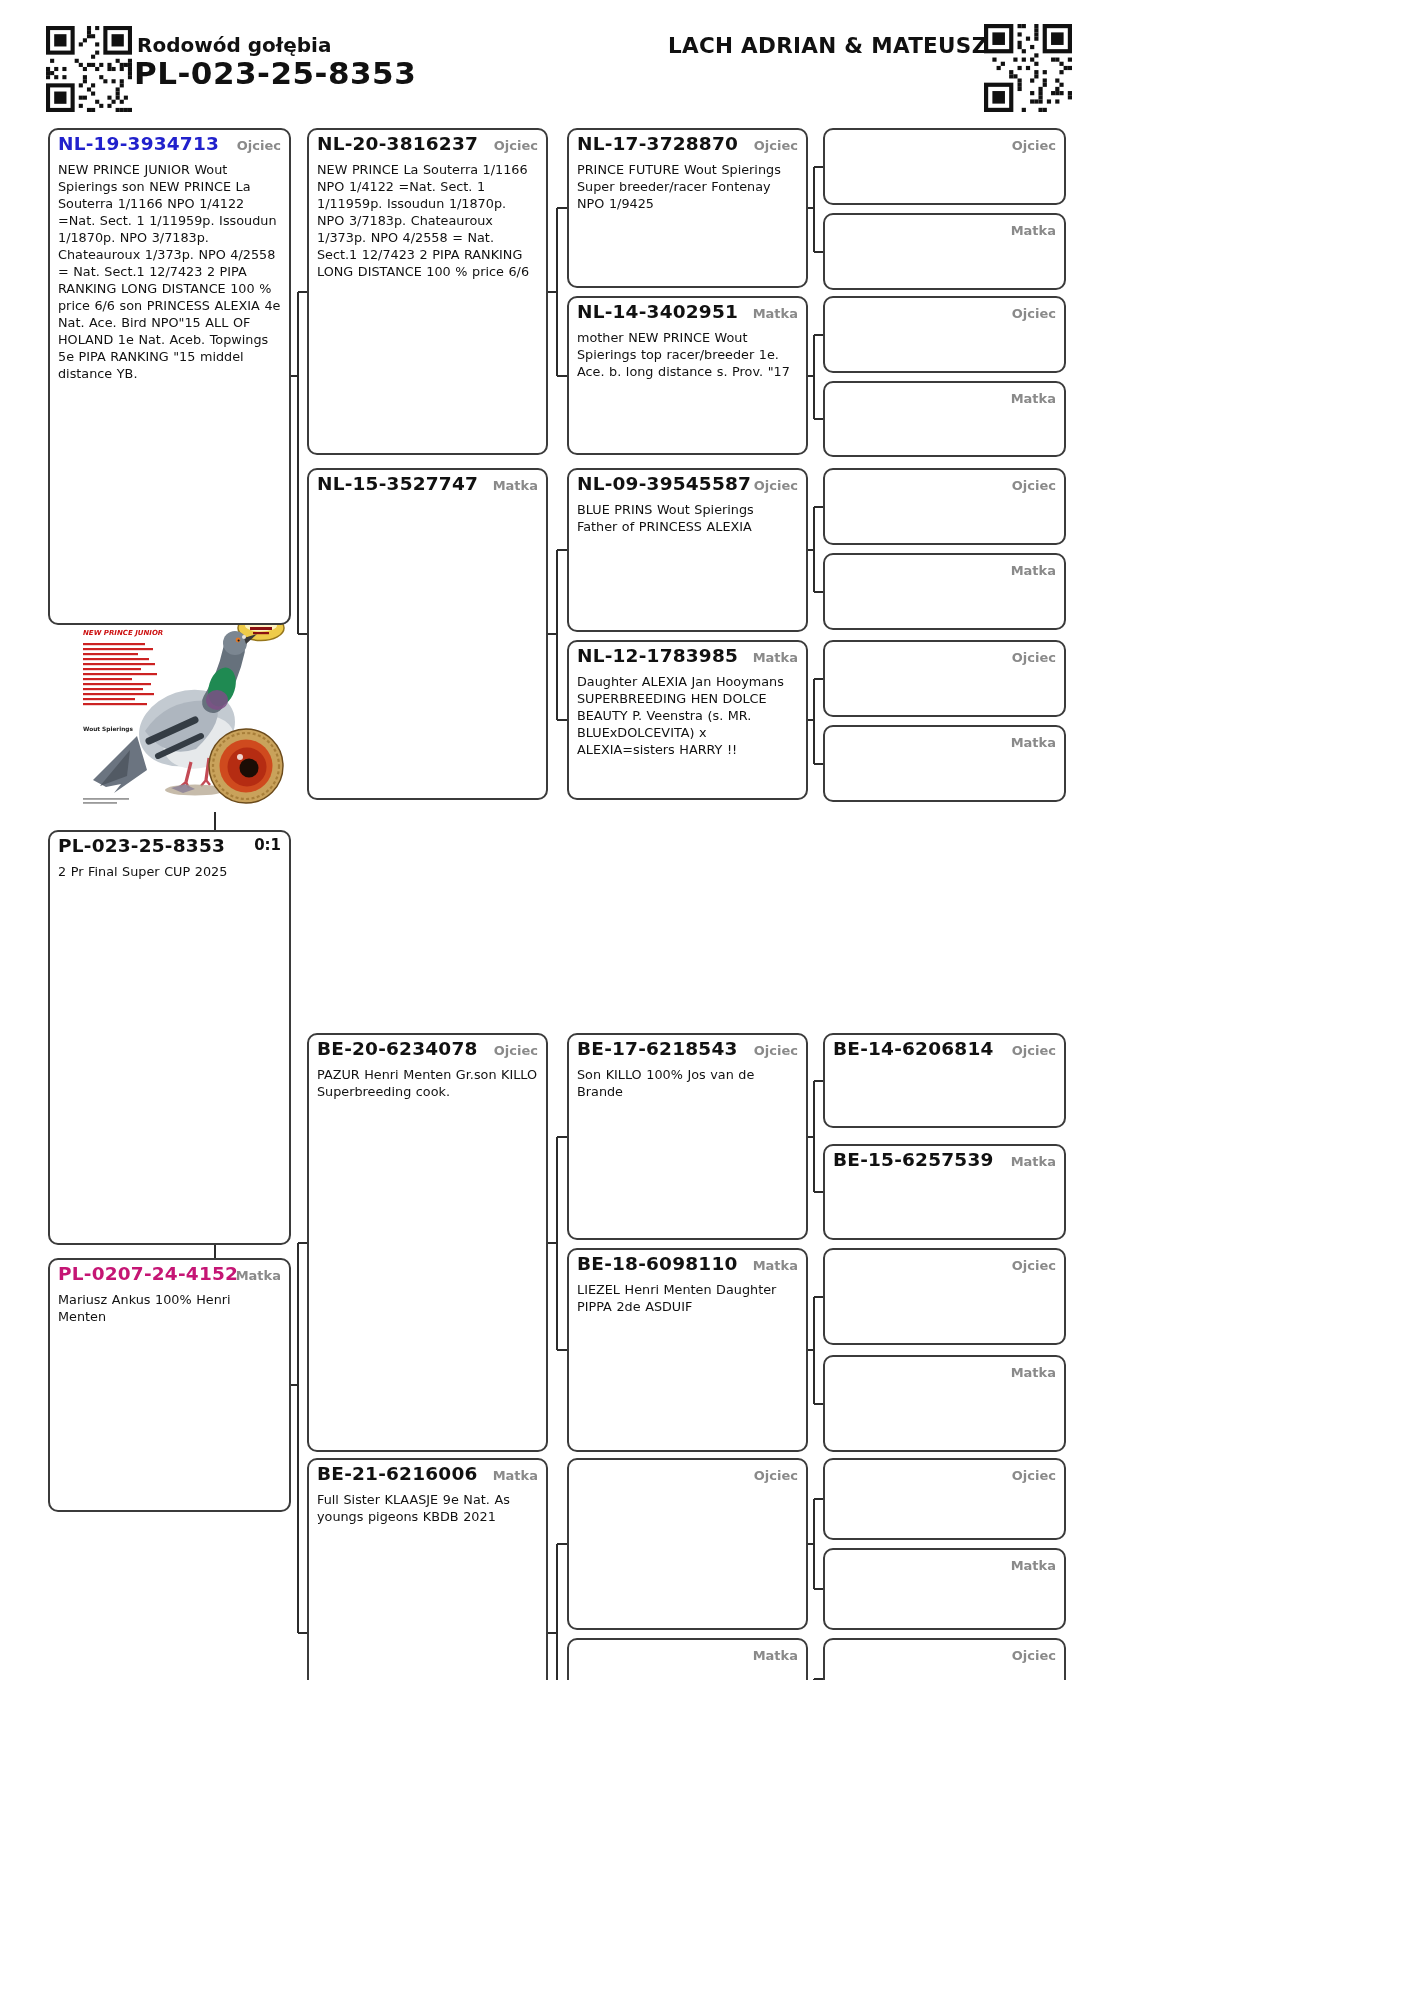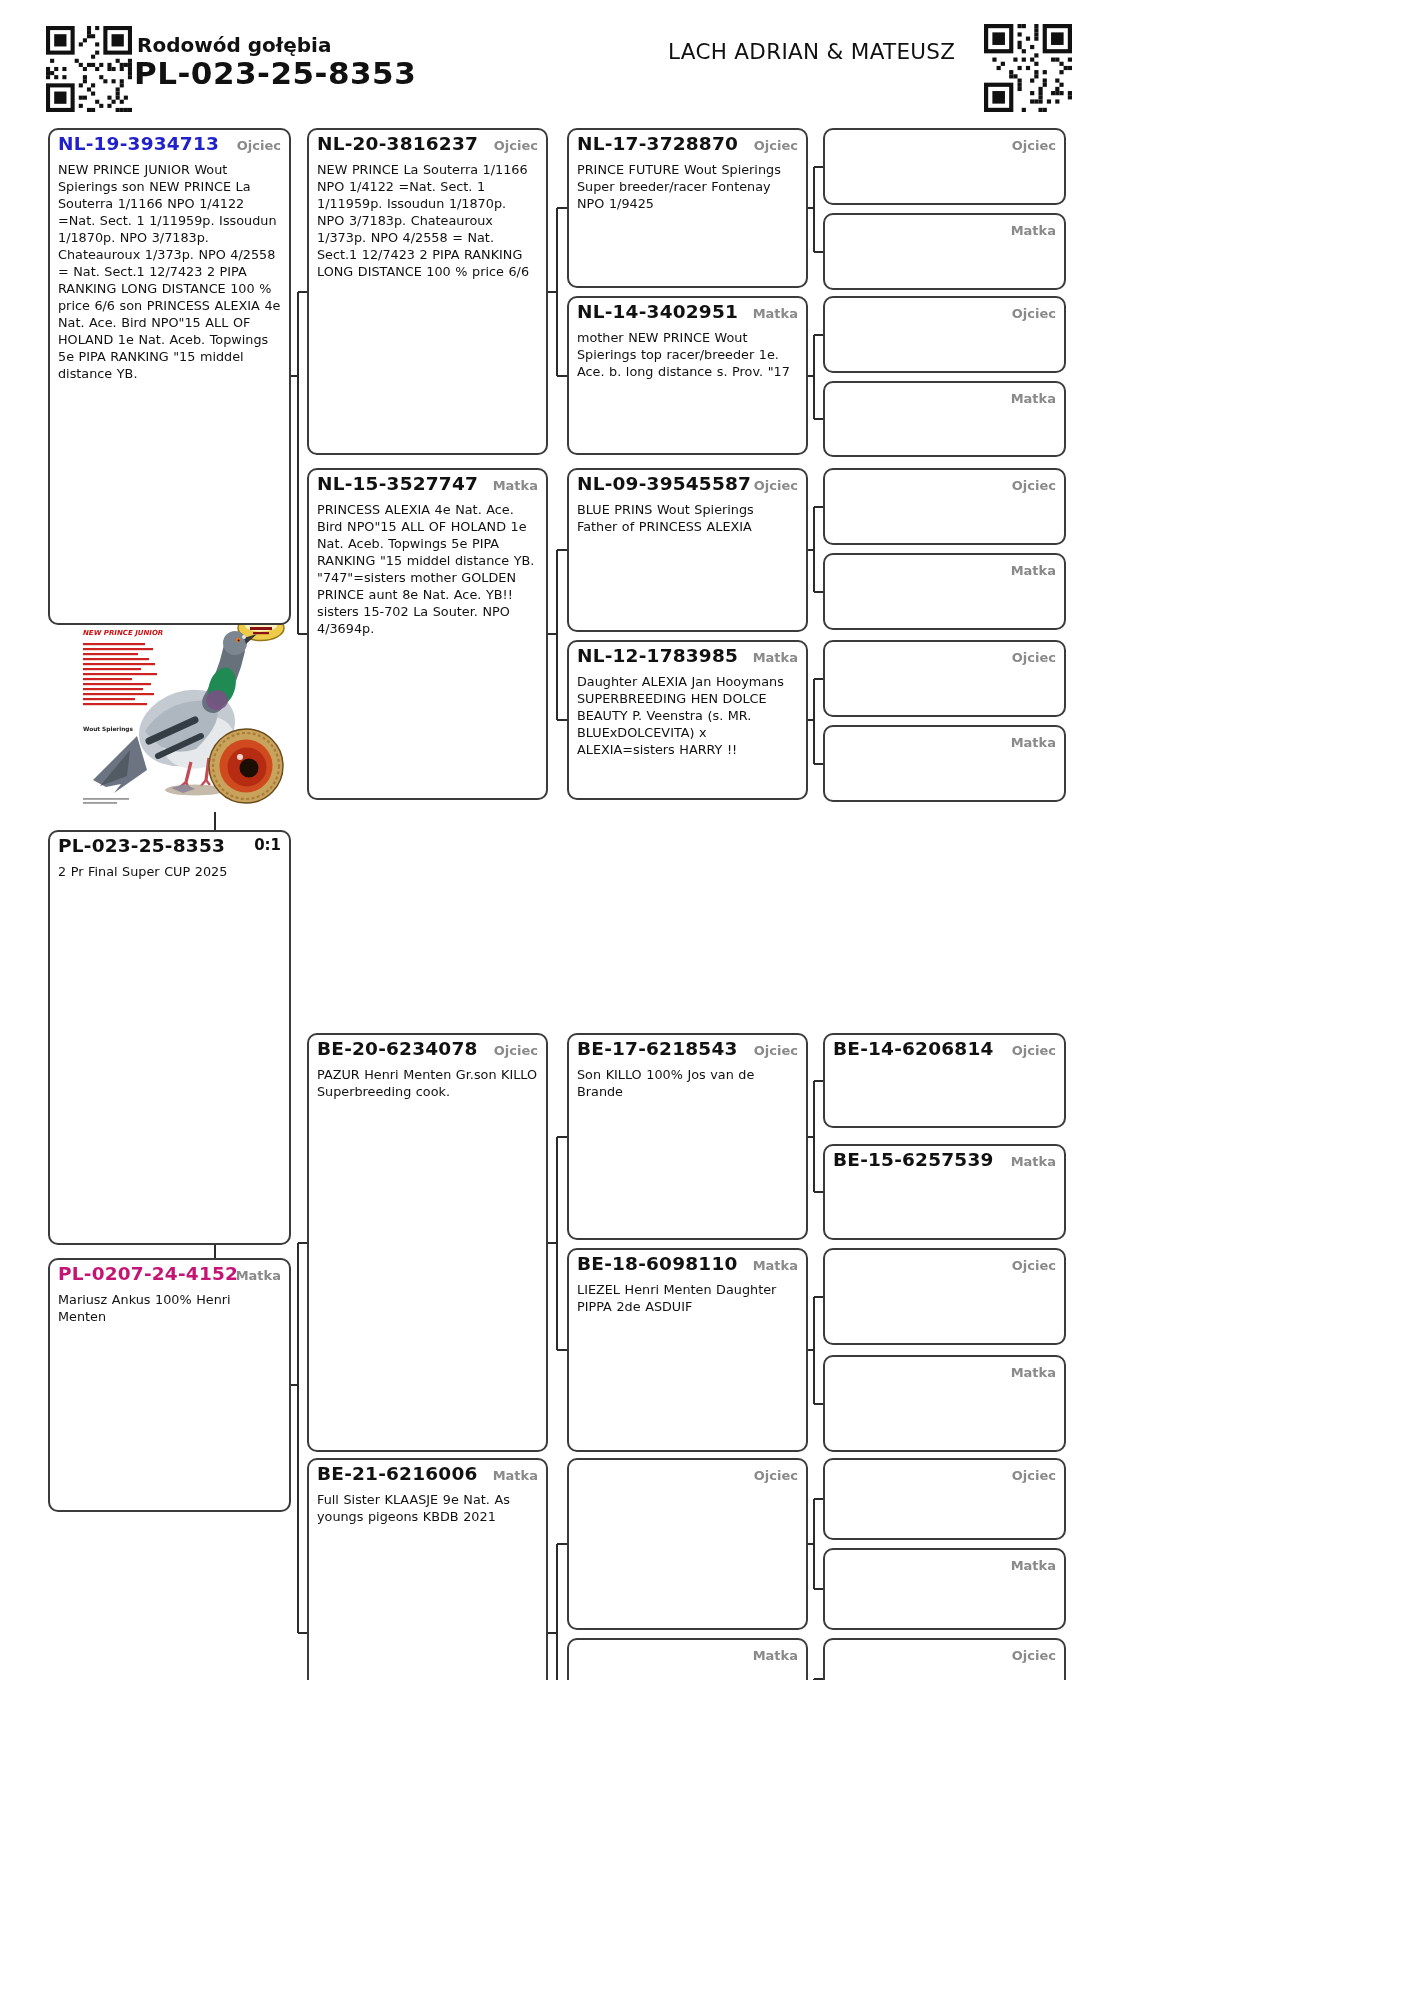--- a/index.html
+++ b/index.html
@@ -2,21 +2,21 @@
 <html><head>
 <meta charset="utf-8">
 <style>
   html,body{margin:0;padding:0;background:#ffffff;}
   .page{position:relative;width:1414px;height:1680px;background:#fff;overflow:hidden;
         font-family:"DejaVu Sans","Liberation Sans",sans-serif;color:#111;}
   
   .hdr-el{position:absolute;white-space:nowrap;}
   .hdr-title{left:137px;top:33px;font-size:20px;font-weight:bold;}
   .hdr-ring{left:134px;top:55px;font-size:31px;font-weight:bold;letter-spacing:.5px;}
-  .hdr-owner{left:668px;top:33px;font-size:21.5px;font-weight:normal;letter-spacing:.3px;margin-top:6px;}
+  .hdr-owner{left:668px;top:33px;font-size:21.5px;font-weight:bold;letter-spacing:.3px;}
   .qr{position:absolute;}
   .qr-left{left:46px;top:26px;width:86px;height:86px;}
   .qr-right{left:984px;top:24px;width:88px;height:88px;}
   
   .pbox{position:absolute;border:2px solid #3b3b3b;border-radius:10px;background:#fff;
         padding:3px 8px 4px 8px;box-sizing:border-box;z-index:3;}
   .c1{left:48px;width:243px;}
   .c2{left:307px;width:241px;}
   .c3{left:567px;width:241px;}
   .c4{left:823px;width:243px;}
@@ -297,21 +297,20 @@
   </div>
 
   <div class="pbox c2" style="top:128px;height:327px">
     <div class="bhead"><span class="bid">NL-20-3816237</span>
       <span class="role">Ojciec</span></div>
     <div class="note">NEW PRINCE La Souterra 1/1166 NPO 1/4122 =Nat. Sect. 1 1/11959p. Issoudun 1/1870p. NPO 3/7183p. Chateauroux 1/373p. NPO 4/2558 = Nat. Sect.1 12/7423 2 PIPA RANKING LONG DISTANCE 100 % price 6/6</div>
   </div>
   <div class="pbox c2" style="top:468px;height:332px">
     <div class="bhead"><span class="bid">NL-15-3527747</span>
       <span class="role">Matka</span></div>
-    <div class="note">PRINCESS ALEXIA 4e Nat. Ace. Bird NPO"15 ALL OF HOLAND 1e Nat. Aceb. Topwings 5e PIPA RANKING "15 middel distance YB. "747"=sisters mother GOLDEN PRINCE aunt 8e Nat. Ace. YB!! sisters 15-702 La Souter. NPO 4/3694p.</div>
   </div>
   <div class="pbox c2" style="top:1033px;height:419px">
     <div class="bhead"><span class="bid">BE-20-6234078</span>
       <span class="role">Ojciec</span></div>
     <div class="note">PAZUR Henri Menten Gr.son KILLO Superbreeding cook.</div>
   </div>
   <div class="pbox c2" style="top:1458px;height:349px">
     <div class="bhead"><span class="bid">BE-21-6216006</span>
       <span class="role">Matka</span></div>
     <div class="note">Full Sister KLAASJE 9e Nat. As youngs pigeons KBDB 2021</div>

